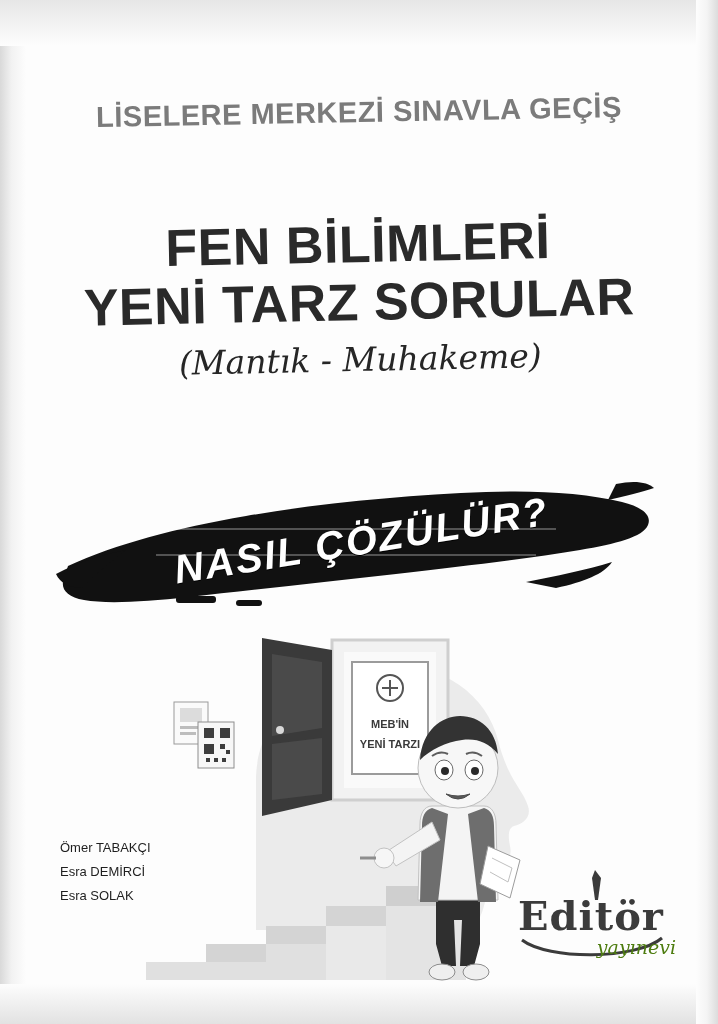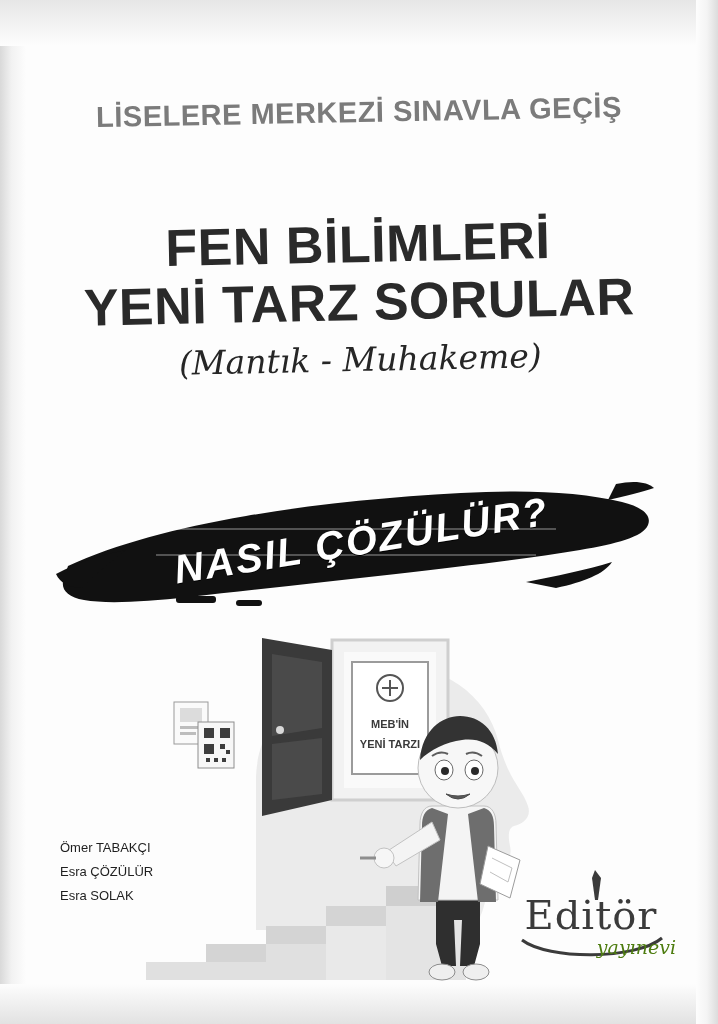--- a/index.html
+++ b/index.html
@@ -154,21 +154,21 @@
     height: 96px;
     color: #333;
   }
   .logo-name {
     position: absolute;
     left: 0; top: 22px;
     width: 170px;
     text-align: center;
     font-family: "DejaVu Serif", serif;
     font-size: 40px;
-    font-weight: normal;
+    font-weight: bold;
     color: #3b3b3b;
     letter-spacing: 1px;
   }
   .logo-sub {
     position: absolute;
     left: 0; top: 66px;
     width: 170px;
     text-align: right;
     font-family: "DejaVu Serif", serif;
     font-style: italic;
@@ -304,21 +304,21 @@
         <circle cx="309" cy="161" r="4" fill="#2b2b2b"></circle>
         <circle cx="339" cy="161" r="4" fill="#2b2b2b"></circle>
         <path d="M310,184 q12,10 24,0 q-12,4 -24,0 Z" fill="#5a5a5a" stroke="#4a4a4a"></path>
         <path d="M296,146 q8,-6 16,-2 M330,144 q8,-4 16,2" stroke="#5d5d5d" stroke-width="2" fill="none"></path>
       </g>
     </svg>
   </div>
 
   <div class="authors">
     <div>Ömer TABAKÇI</div>
-    <div>Esra ÇÖZÜLÜR</div>
+    <div>Esra DEMİRCİ</div>
     <div>Esra SOLAK</div>
   </div>
 
   <div class="logo">
     <svg class="logo-swoosh" viewBox="0 0 148 34" aria-hidden="true">
       <path d="M4,10 C30,30 118,30 144,8" fill="none" stroke="#3b3b3b" stroke-width="3"></path>
     </svg>
     <svg style="position:absolute;left:74px;top:-2px;width:30px;height:34px" viewBox="0 0 30 34" aria-hidden="true">
       <path d="M15,2 l6,8 -3,22 -3,0 -3,-22 Z" fill="#3b3b3b"></path>
     </svg>

